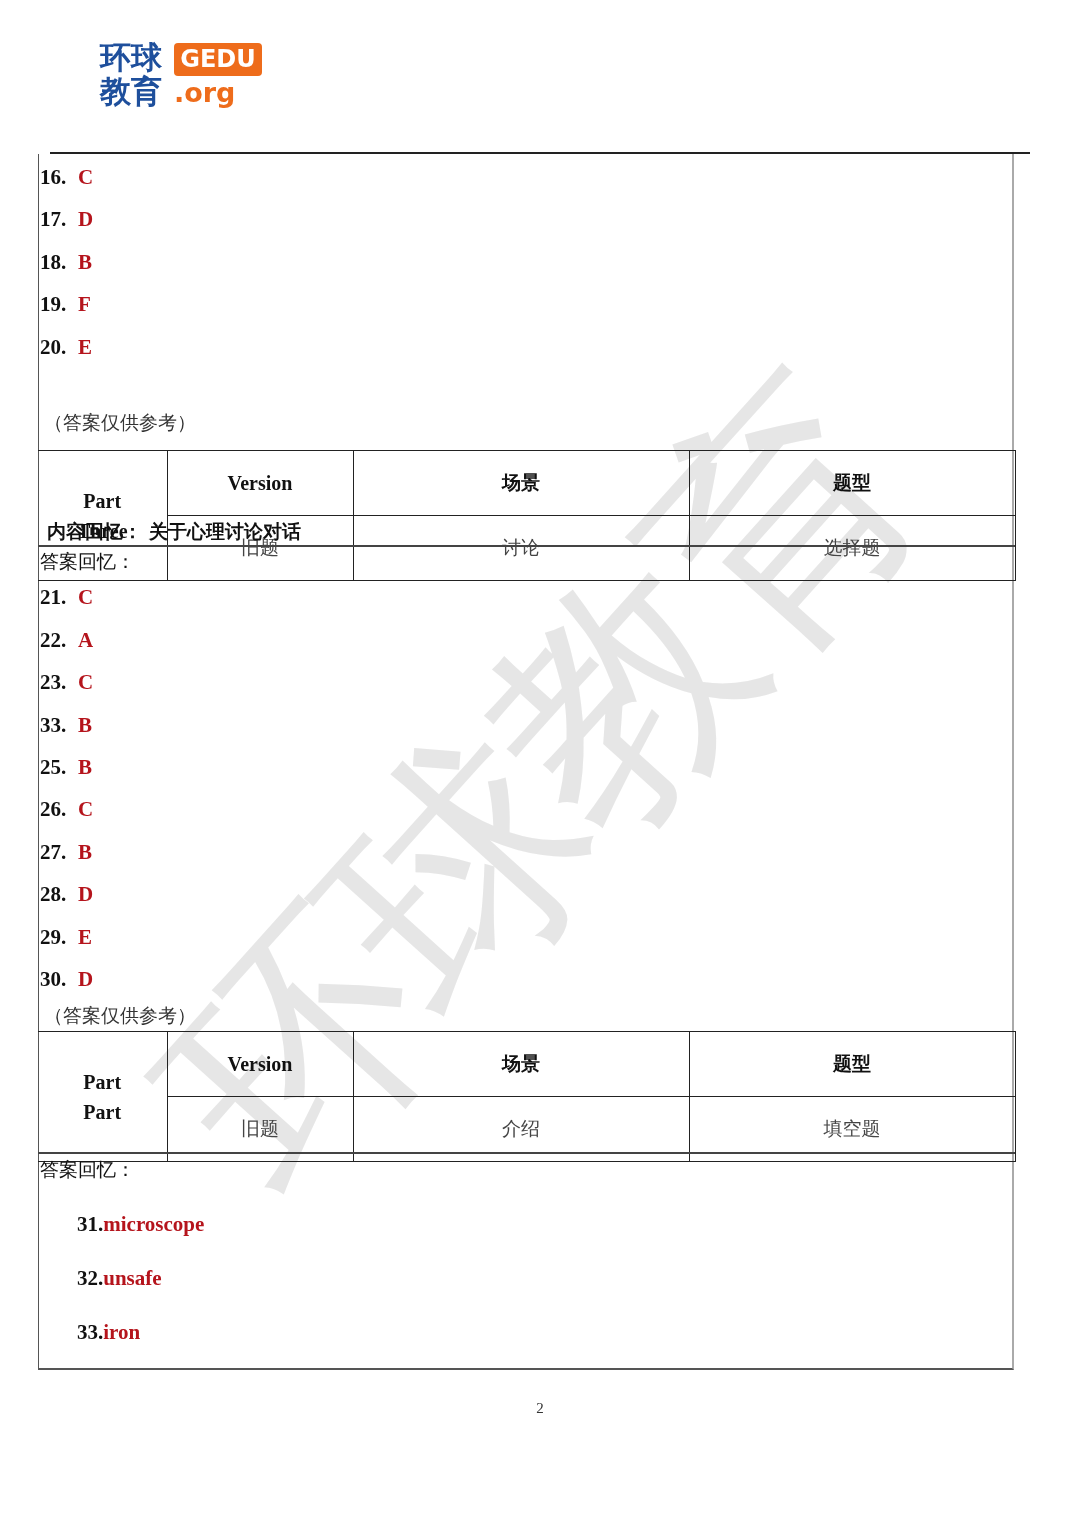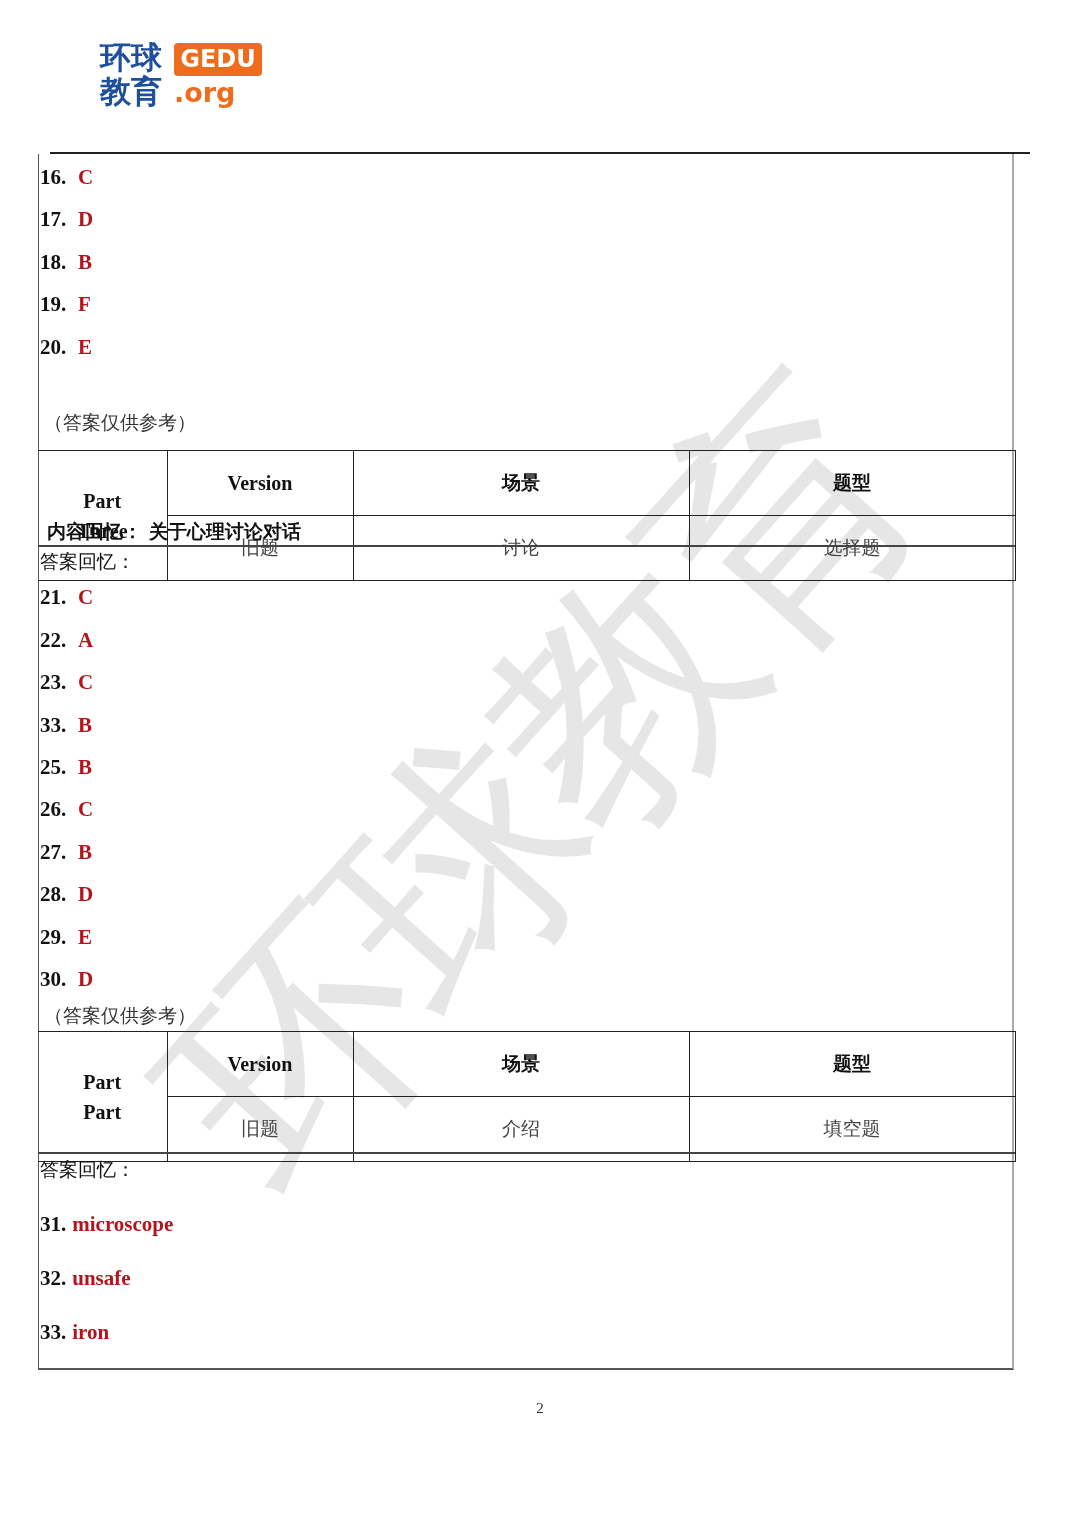--- a/index.html
+++ b/index.html
@@ -29,21 +29,21 @@
     .watermark span { position: absolute; left: 50%; top: 50%;
       transform: translate(-50%, -50%) rotate(-48deg);
       font-family: "DejaVu Sans", sans-serif; font-size: 250px; color: rgba(200,200,200,0.45);
       white-space: nowrap; font-weight: normal; letter-spacing: -10px; }
 
     .content { position: absolute; left: 0; top: 0; width: 888px; height: 1527px; z-index: 1; }
 
     .ans { position: absolute; left: 40px; font-weight: bold; font-size: 21px; line-height: 24px; white-space: nowrap; }
     .ans .num { color: #111; display: inline-block; width: 38px; }
     .ans .val { color: #b5141c; }
-    .ans.wide .num { width: auto; margin-right: 6px; }
+    .ans.wide .num { width: auto; margin-right: 0; padding-left: 37px; }
 
     .note { position: absolute; left: 44px; font-family: "DejaVu Sans", sans-serif; font-size: 19px; color: #333; line-height: 24px; }
     .label { position: absolute; left: 40px; font-family: "DejaVu Sans", sans-serif; font-size: 19px; color: #111; line-height: 24px; }
     .label .bold { font-weight: bold; padding-left: 7px; }
     .label .light { color: #555; }
 
     table.part { position: absolute; left: 38px; border-collapse: collapse; width: 977px; table-layout: fixed; background: transparent; }
     table.part td { border: 1.5px solid #222; text-align: center; padding: 17px; height: 30px; font-size: 20px; }
     table.part td.partcell { border-left: none; font-weight: bold; line-height: 30px; vertical-align: middle; }
     table.part td.hdr { font-weight: bold; }

